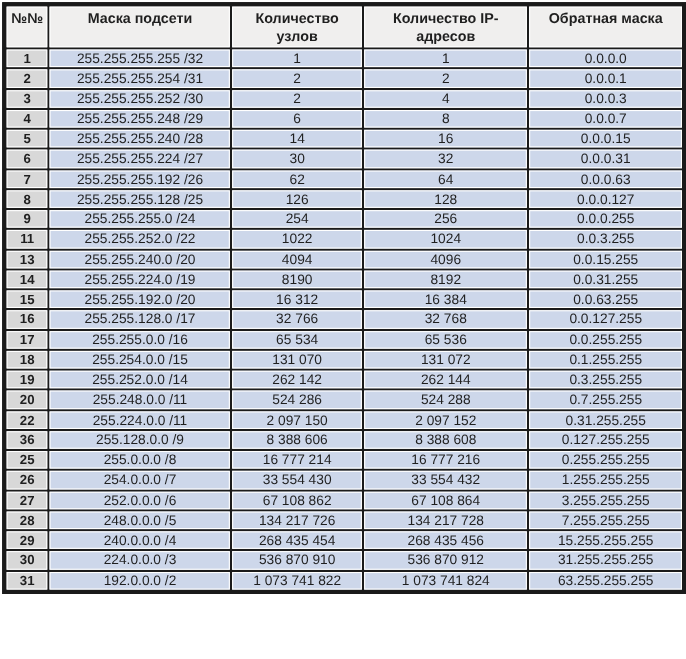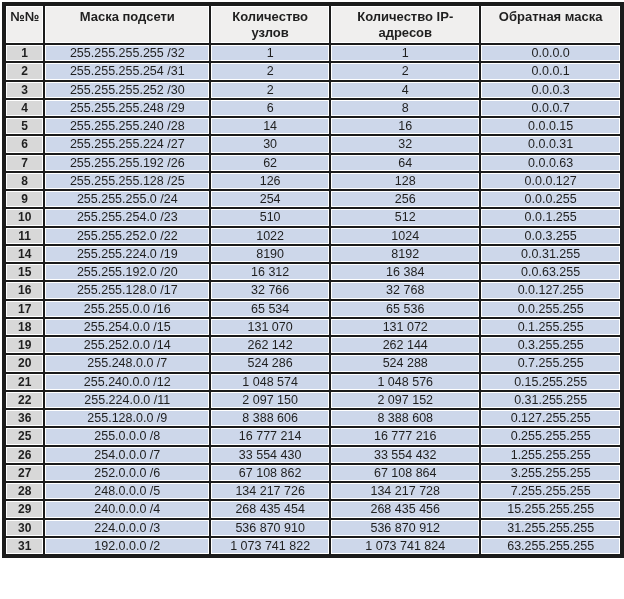--- a/index.html
+++ b/index.html
@@ -129,34 +129,34 @@
           <td>0.0.0.127</td>
         </tr>
         <tr>
           <td class="num">9</td>
           <td>255.255.255.0 /24</td>
           <td>254</td>
           <td>256</td>
           <td>0.0.0.255</td>
         </tr>
         <tr>
-          <td class="num">10</td>
-          <td>255.255.254.0 /23</td>
-          <td>510</td>
-          <td>512</td>
-          <td>0.0.1.255</td>
-        </tr>
-        <tr>
           <td class="num">11</td>
           <td>255.255.252.0 /22</td>
           <td>1022</td>
           <td>1024</td>
           <td>0.0.3.255</td>
         </tr>
         <tr>
+          <td class="num">13</td>
+          <td>255.255.240.0 /20</td>
+          <td>4094</td>
+          <td>4096</td>
+          <td>0.0.15.255</td>
+        </tr>
+        <tr>
           <td class="num">14</td>
           <td>255.255.224.0 /19</td>
           <td>8190</td>
           <td>8192</td>
           <td>0.0.31.255</td>
         </tr>
         <tr>
           <td class="num">15</td>
           <td>255.255.192.0 /20</td>
           <td>16 312</td>
@@ -186,31 +186,24 @@
         </tr>
         <tr>
           <td class="num">19</td>
           <td>255.252.0.0 /14</td>
           <td>262 142</td>
           <td>262 144</td>
           <td>0.3.255.255</td>
         </tr>
         <tr>
           <td class="num">20</td>
-          <td>255.248.0.0 /7</td>
+          <td>255.248.0.0 /11</td>
           <td>524 286</td>
           <td>524 288</td>
           <td>0.7.255.255</td>
-        </tr>
-        <tr>
-          <td class="num">21</td>
-          <td>255.240.0.0 /12</td>
-          <td>1 048 574</td>
-          <td>1 048 576</td>
-          <td>0.15.255.255</td>
         </tr>
         <tr>
           <td class="num">22</td>
           <td>255.224.0.0 /11</td>
           <td>2 097 150</td>
           <td>2 097 152</td>
           <td>0.31.255.255</td>
         </tr>
         <tr>
           <td class="num">36</td>

